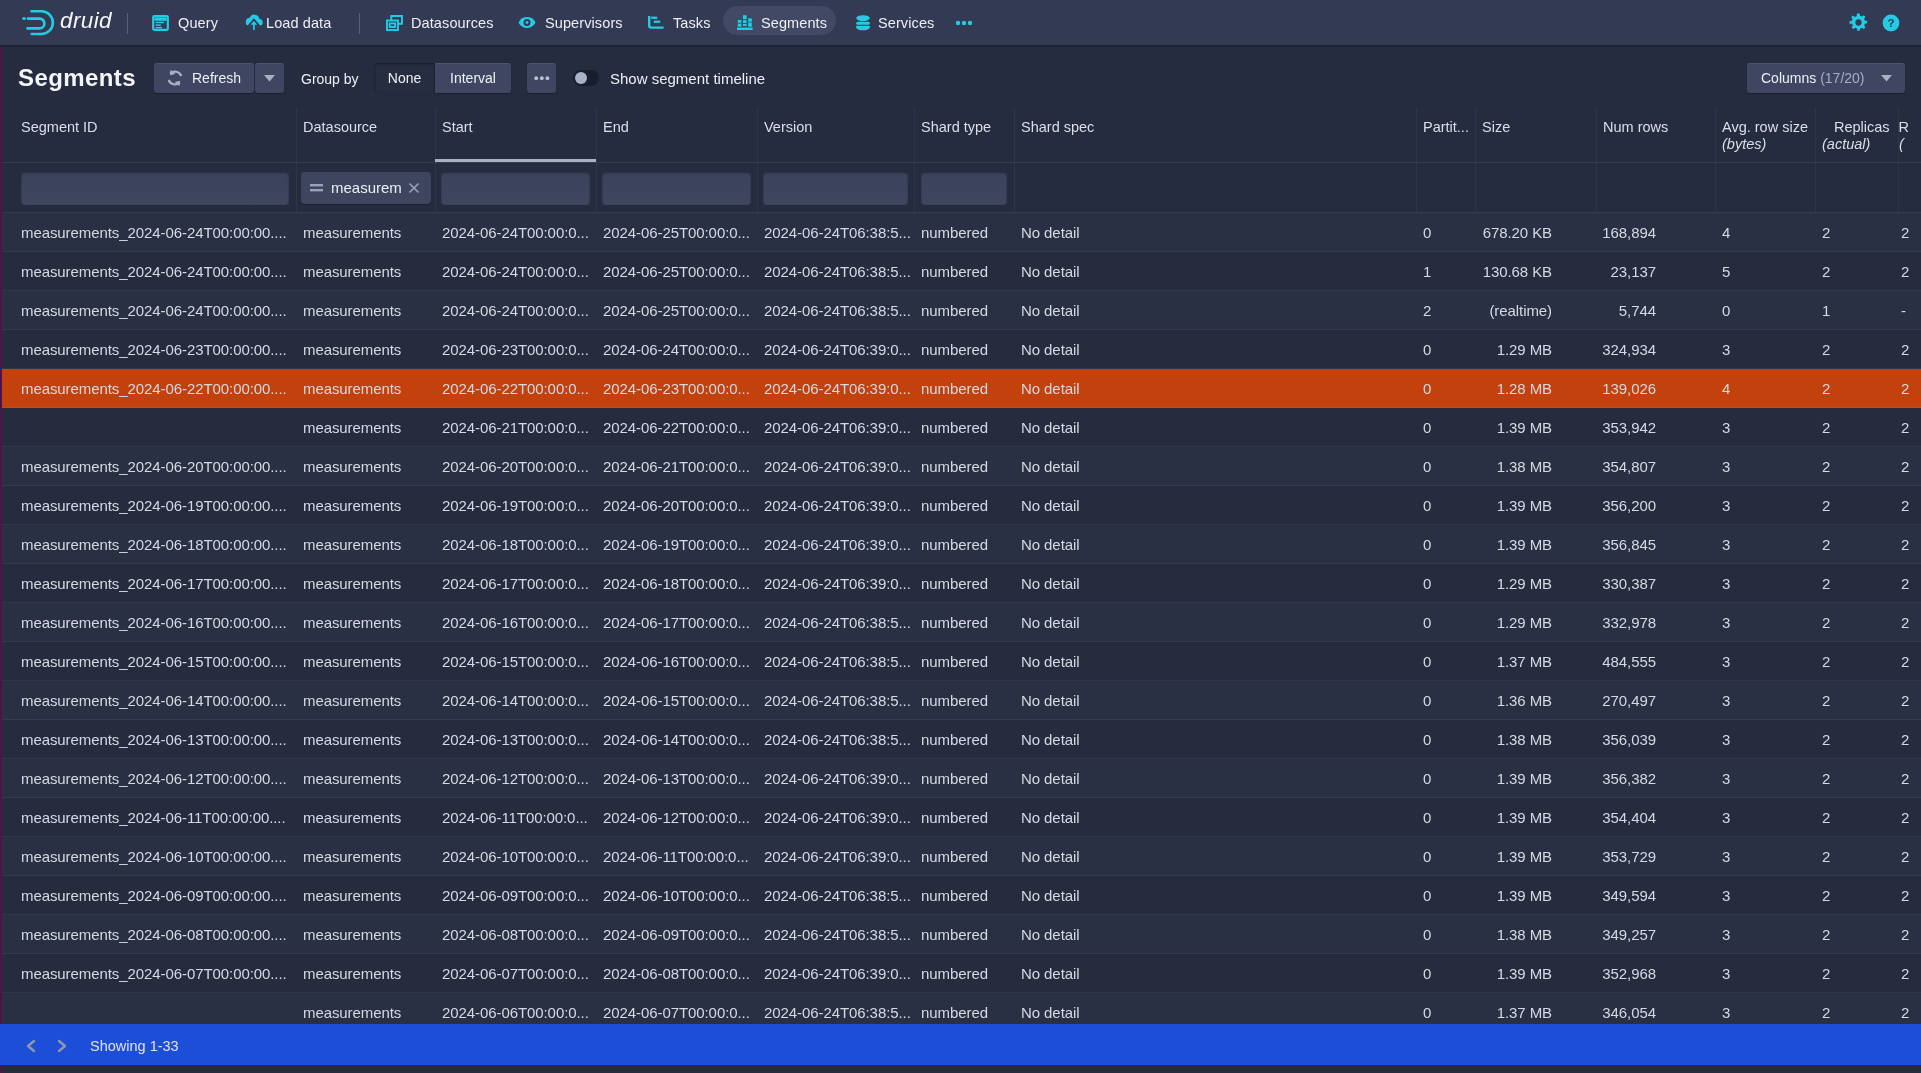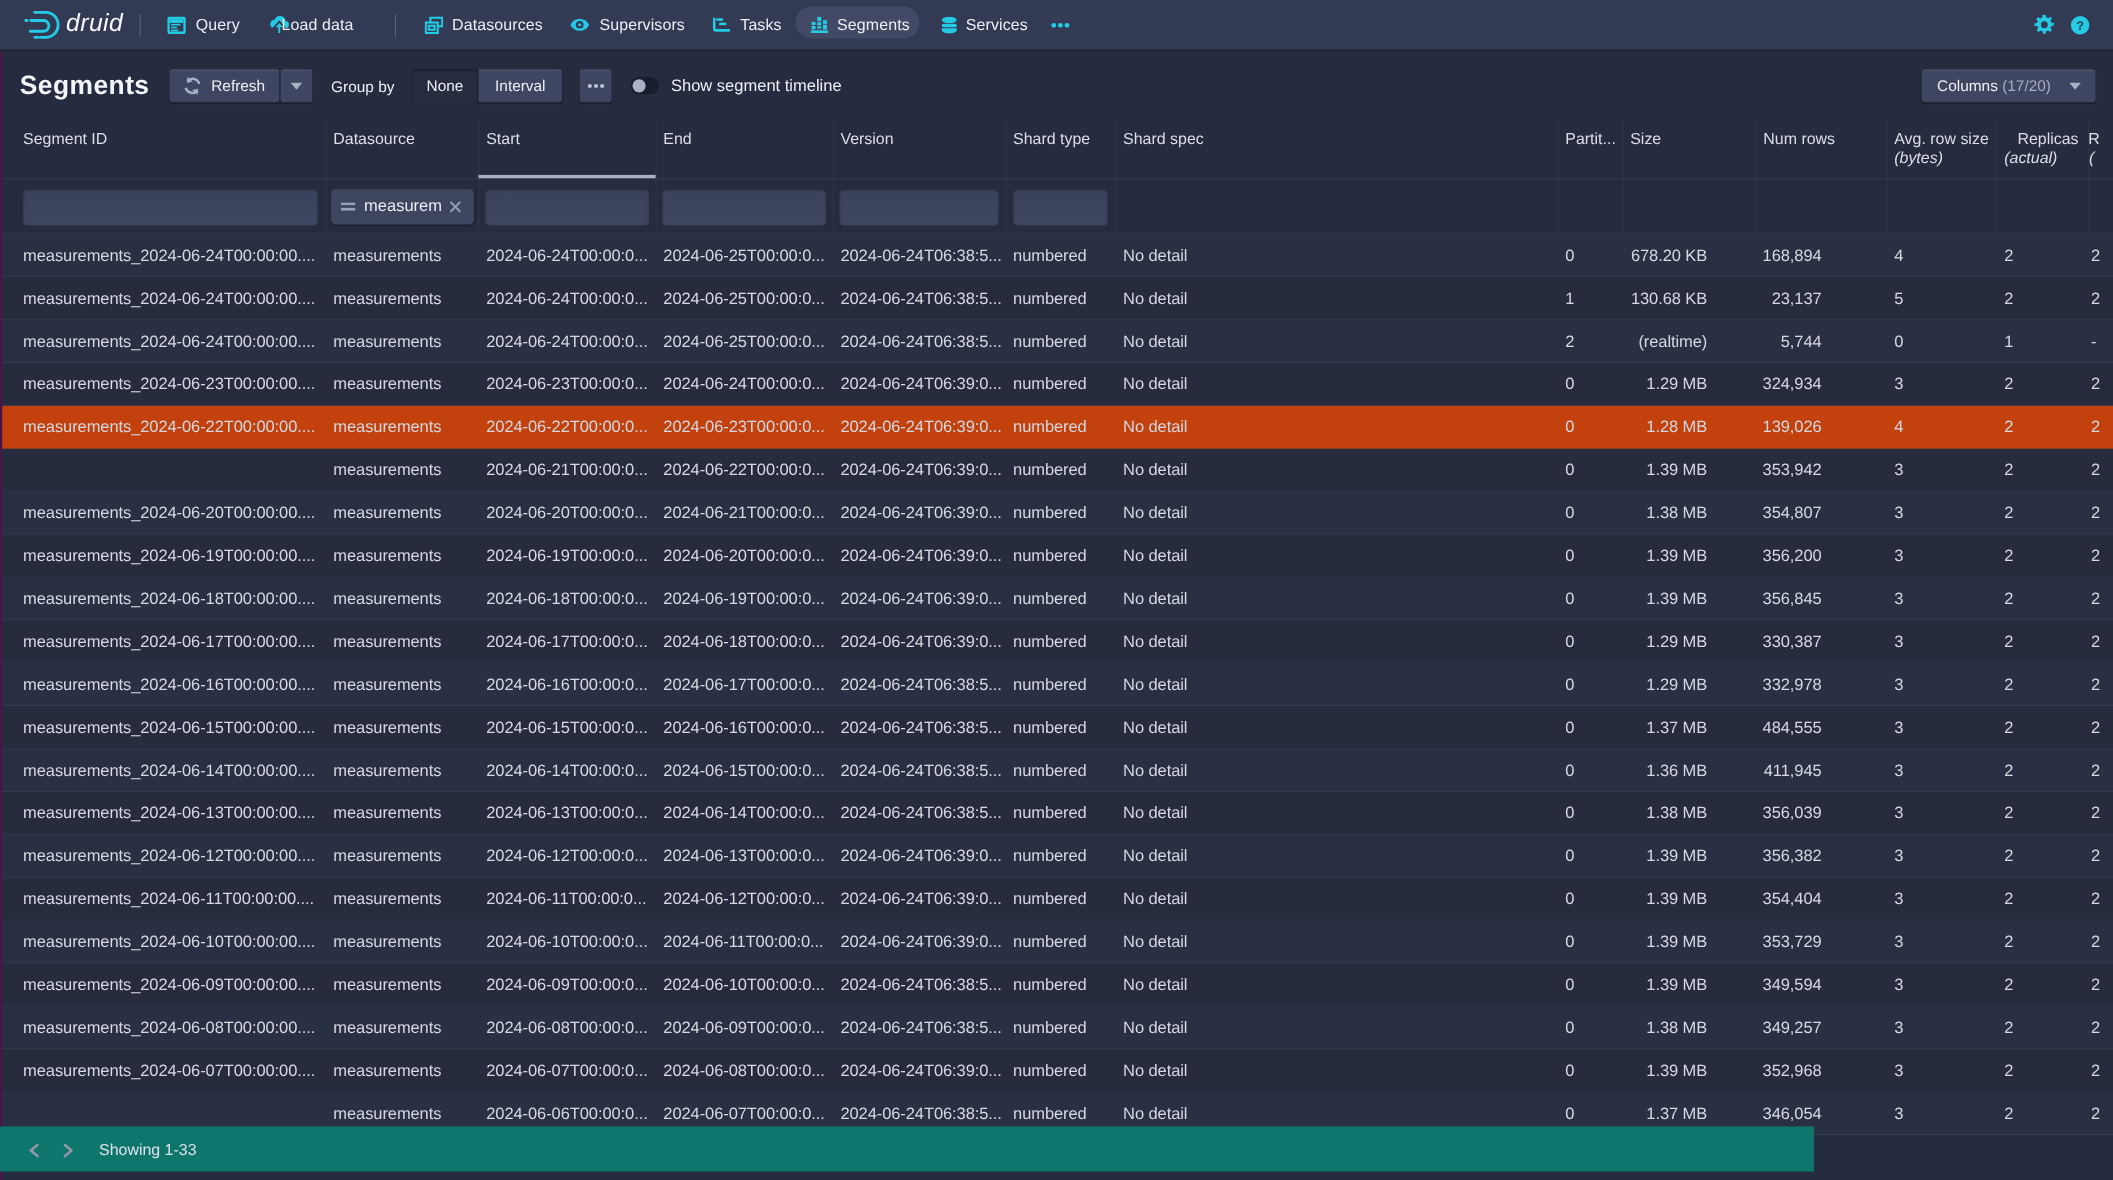--- a/index.html
+++ b/index.html
@@ -14,21 +14,21 @@
  color:#eef0f5;font-size:14px;line-height:30px;
  box-shadow:inset 0 1px 0 rgba(255,255,255,.08),0 1px 1px rgba(0,0,0,.3)}
 .hcell{position:absolute;top:118.5px;font-size:14.5px;color:#dcdfe8}
 .hsub{font-style:italic;}
 .finput{position:absolute;top:172px;height:33px;background:linear-gradient(#3a425c,#3e4660);
  border-radius:4px;box-shadow:inset 0 1px 2px rgba(0,0,0,.35)}
 .vline{position:absolute;top:108px;width:1px;height:924px;background:rgba(255,255,255,.045)}
 .row{position:absolute;left:2px;width:1919px;height:39px;}
 .cell{position:absolute;top:0;font-size:15px;letter-spacing:-.08px;color:#d6d9e2;line-height:39px;white-space:pre}
 .rnum{text-align:right}
-#pager{position:absolute;left:0;top:1024px;width:1649px;height:41px;background:#0f766e}
+#pager{position:absolute;left:0;top:1024px;width:1921px;height:41px;background:#1d4ed8}
 </style></head><body>
 <div id="nav">
 <svg class="abs" style="left:22px;top:8px" width="34" height="30" viewBox="0 0 34 30">
 <g fill="none" stroke="#24cbe5" stroke-width="2.6" stroke-linecap="round">
 <path d="M9.5,3.3 H19.5 A11.3,11.3 0 0 1 19.5,26 H15"></path>
 <path d="M9.8,26 H13"></path>
 <path d="M6,10.6 H17.5 A4.9,4.9 0 0 1 17.5,20.4 H5.5"></path>
 <path d="M1.4,10.6 H2.6"></path>
 </g>
     </svg>
@@ -41,21 +41,21 @@
 <rect x="2.4" y="2.4" width="12.2" height="3.4" fill="#24cbe5"></rect>
 <rect x="3.6" y="6.7" width="8.4" height="1.5" fill="#24cbe5"></rect>
 <rect x="3.6" y="9.3" width="5.2" height="1.5" fill="#24cbe5"></rect>
 <rect x="3.6" y="11.9" width="6.4" height="1.5" fill="#24cbe5"></rect>
     </svg>
 <div class="navtxt" style="left:178px">Query</div>
 <svg class="abs" style="left:245px;top:13px" width="18" height="19" viewBox="0 0 18 19">
 <path fill="#24cbe5" d="M4.2,13.2 A4.3,4.3 0 0 1 4.8,4.7 A5,5 0 0 1 14.4,6.1 A3.4,3.4 0 0 1 14.2,12.9 L13,13.2 Z"></path>
 <path fill="#24cbe5" stroke="#333a54" stroke-width="1.7" d="M8.9,6.6 L14.2,12.6 H10.6 V17.8 H7.2 V12.6 H3.6 Z"></path>
 </svg>
-<div class="navtxt" style="left:256px">Load data</div>
+<div class="navtxt" style="left:266px">Load data</div>
 <svg class="abs" style="left:386px;top:15px" width="17" height="16" viewBox="0 0 17 16">
 <g fill="none" stroke="#24cbe5" stroke-width="1.9">
 <path d="M5.3,5.2 V1 H16 V8.8 H12.3"></path>
 <rect x="1" y="5.5" width="11" height="9.5"></rect>
 <rect x="3.7" y="8.4" width="5.4" height="3.6"></rect>
 </g>
     </svg>
 <div class="navtxt" style="left:411px">Datasources</div>
 <svg class="abs" style="left:518px;top:15.5px" width="18" height="13" viewBox="0 0 18 13">
 <path fill="#24cbe5" d="M.5,6.5 C4,-.8 14,-.8 17.5,6.5 C14,13.8 4,13.8 .5,6.5 Z"></path>
@@ -368,21 +368,21 @@
 <div class="row" style="top:681px;background:#293043;border-bottom:1px solid rgba(255,255,255,.055)">
 <span class="cell" style="left:19px">measurements_2024-06-14T00:00:00....</span>
 <span class="cell" style="left:301px">measurements</span>
 <span class="cell" style="left:440px">2024-06-14T00:00:0...</span>
 <span class="cell" style="left:601px">2024-06-15T00:00:0...</span>
 <span class="cell" style="left:762px">2024-06-24T06:38:5...</span>
 <span class="cell" style="left:919px">numbered</span>
 <span class="cell" style="left:1019px">No detail</span>
 <span class="cell" style="left:1421px">0</span>
 <span class="cell rnum" style="left:1475px;width:75px">1.36 MB</span>
-<span class="cell rnum" style="left:1596px;width:58px">411,945</span>
+<span class="cell rnum" style="left:1596px;width:58px">270,497</span>
 <span class="cell" style="left:1720px">3</span>
 <span class="cell" style="left:1820px">2</span>
 <span class="cell" style="left:1899px">2</span>
 </div>
 <div class="row" style="top:720px;background:#262c3e;border-bottom:1px solid rgba(255,255,255,.055)">
 <span class="cell" style="left:19px">measurements_2024-06-13T00:00:00....</span>
 <span class="cell" style="left:301px">measurements</span>
 <span class="cell" style="left:440px">2024-06-13T00:00:0...</span>
 <span class="cell" style="left:601px">2024-06-14T00:00:0...</span>
 <span class="cell" style="left:762px">2024-06-24T06:38:5...</span>

